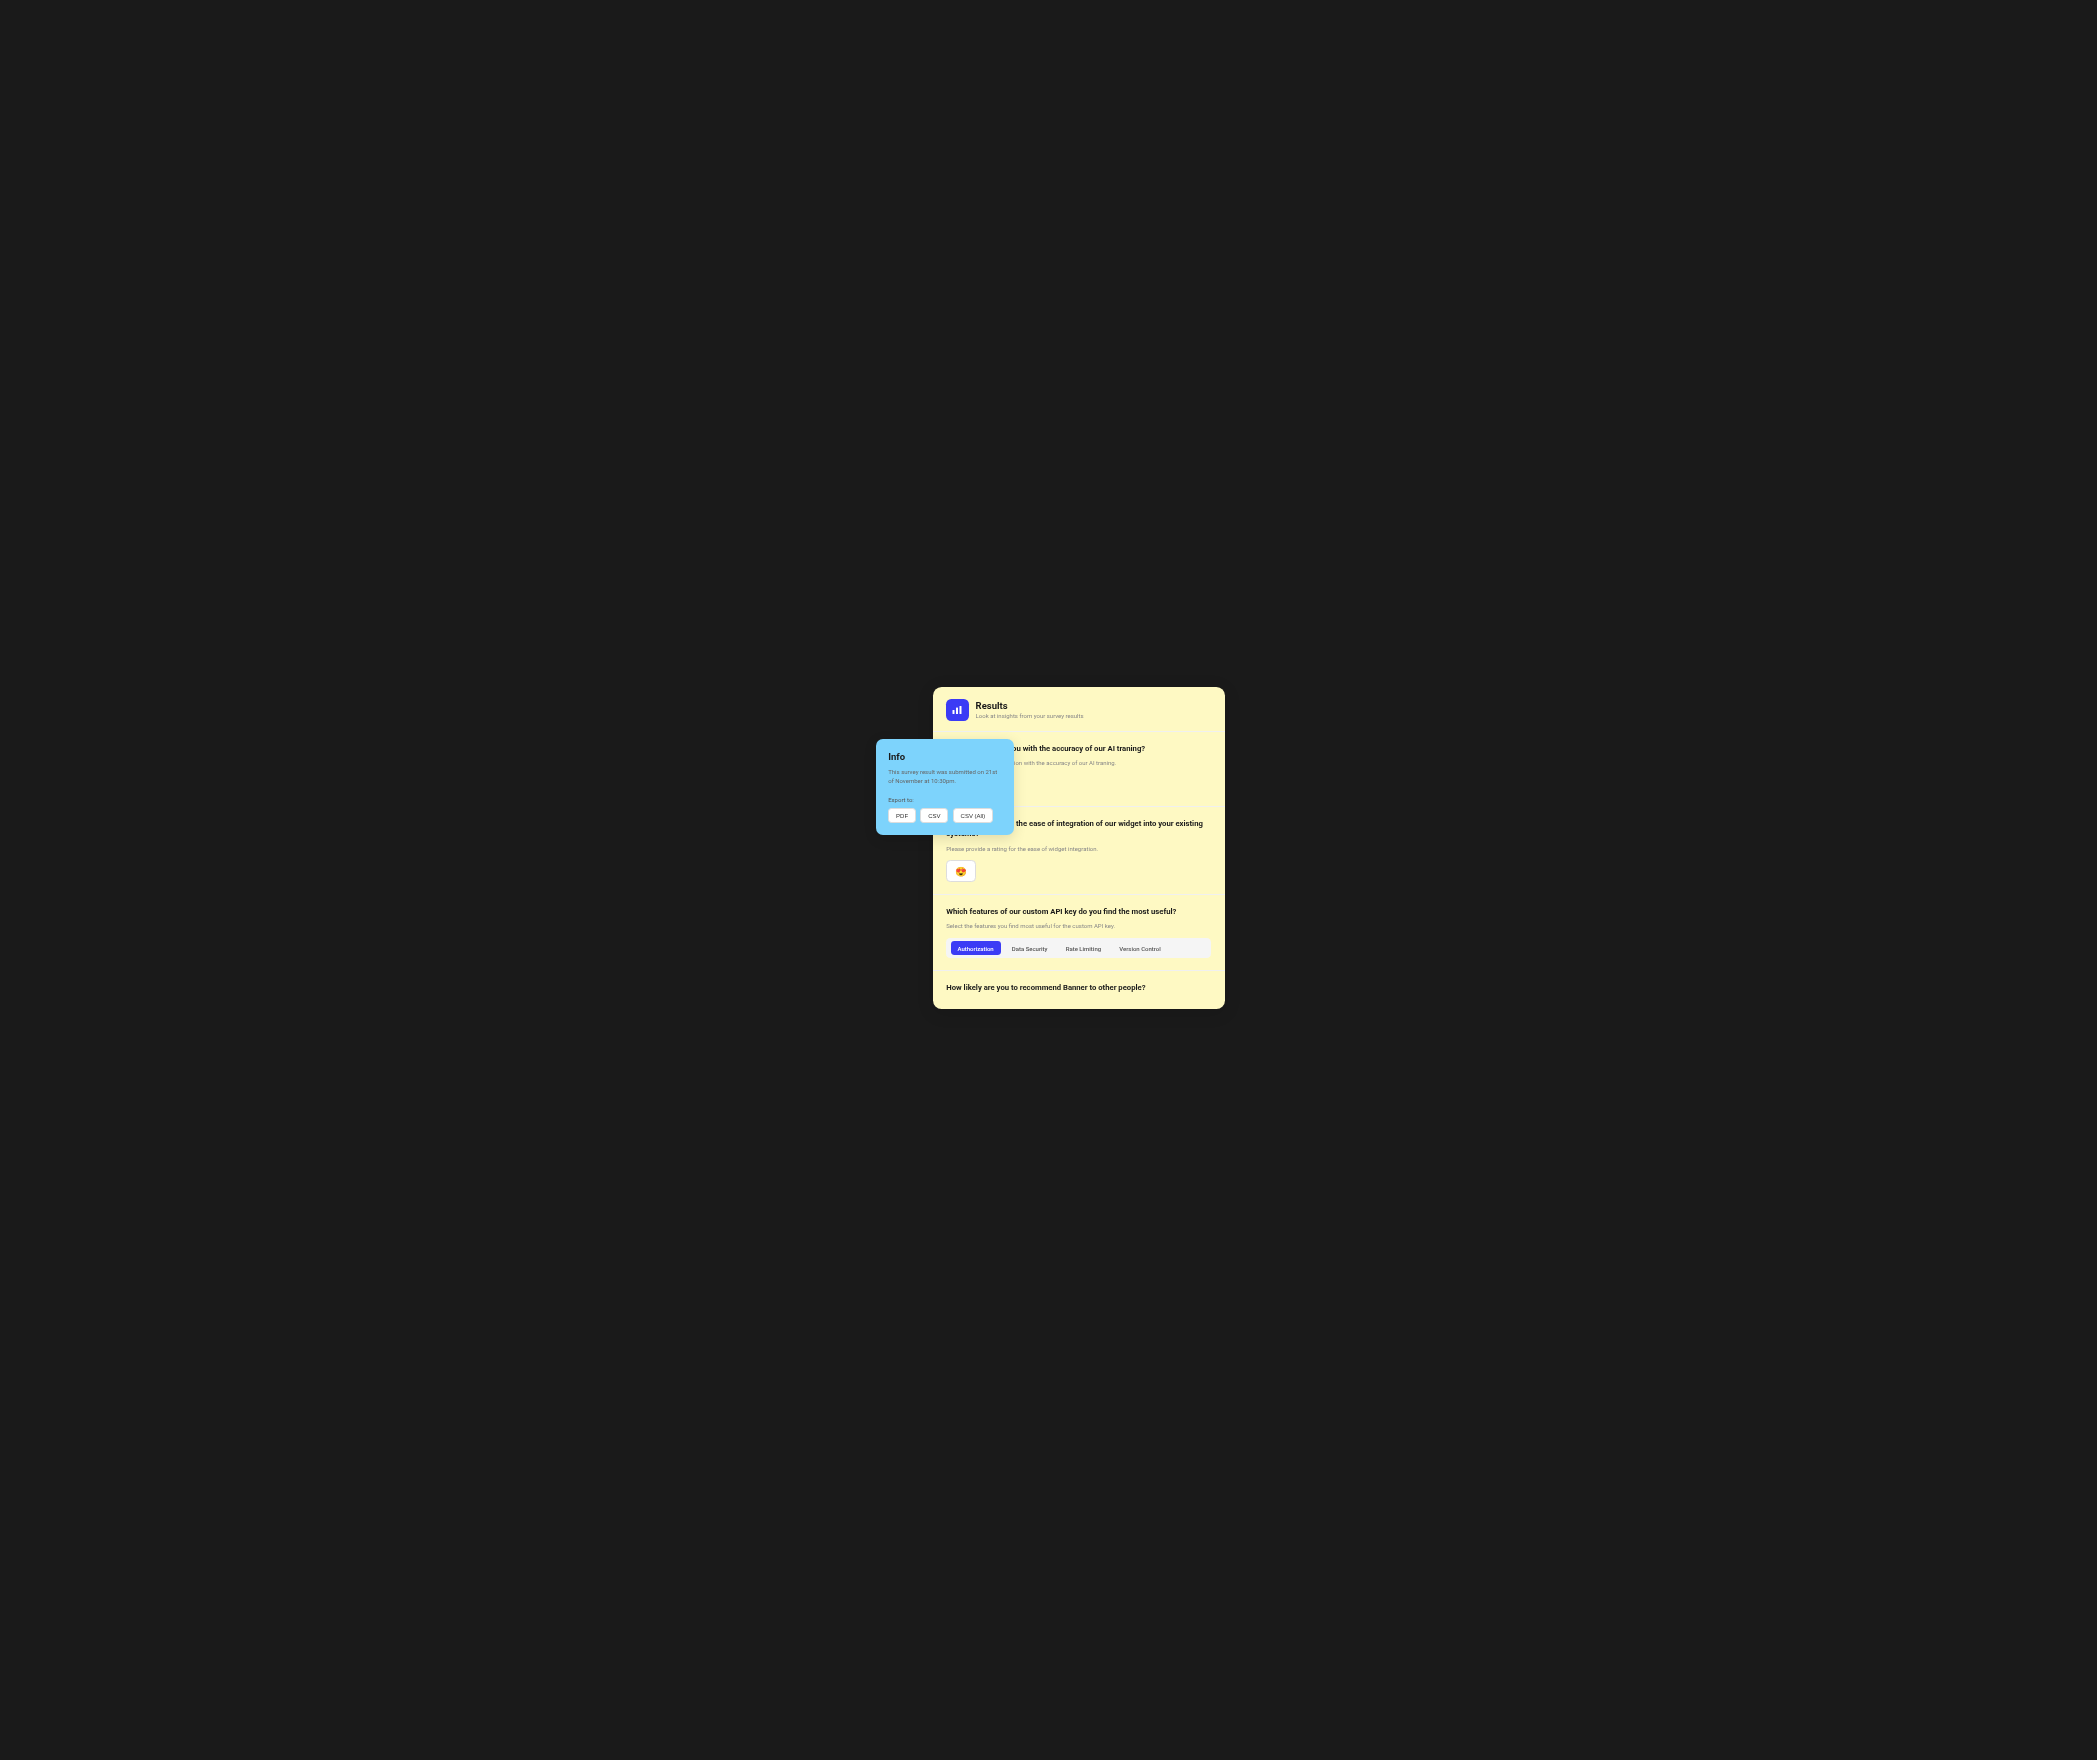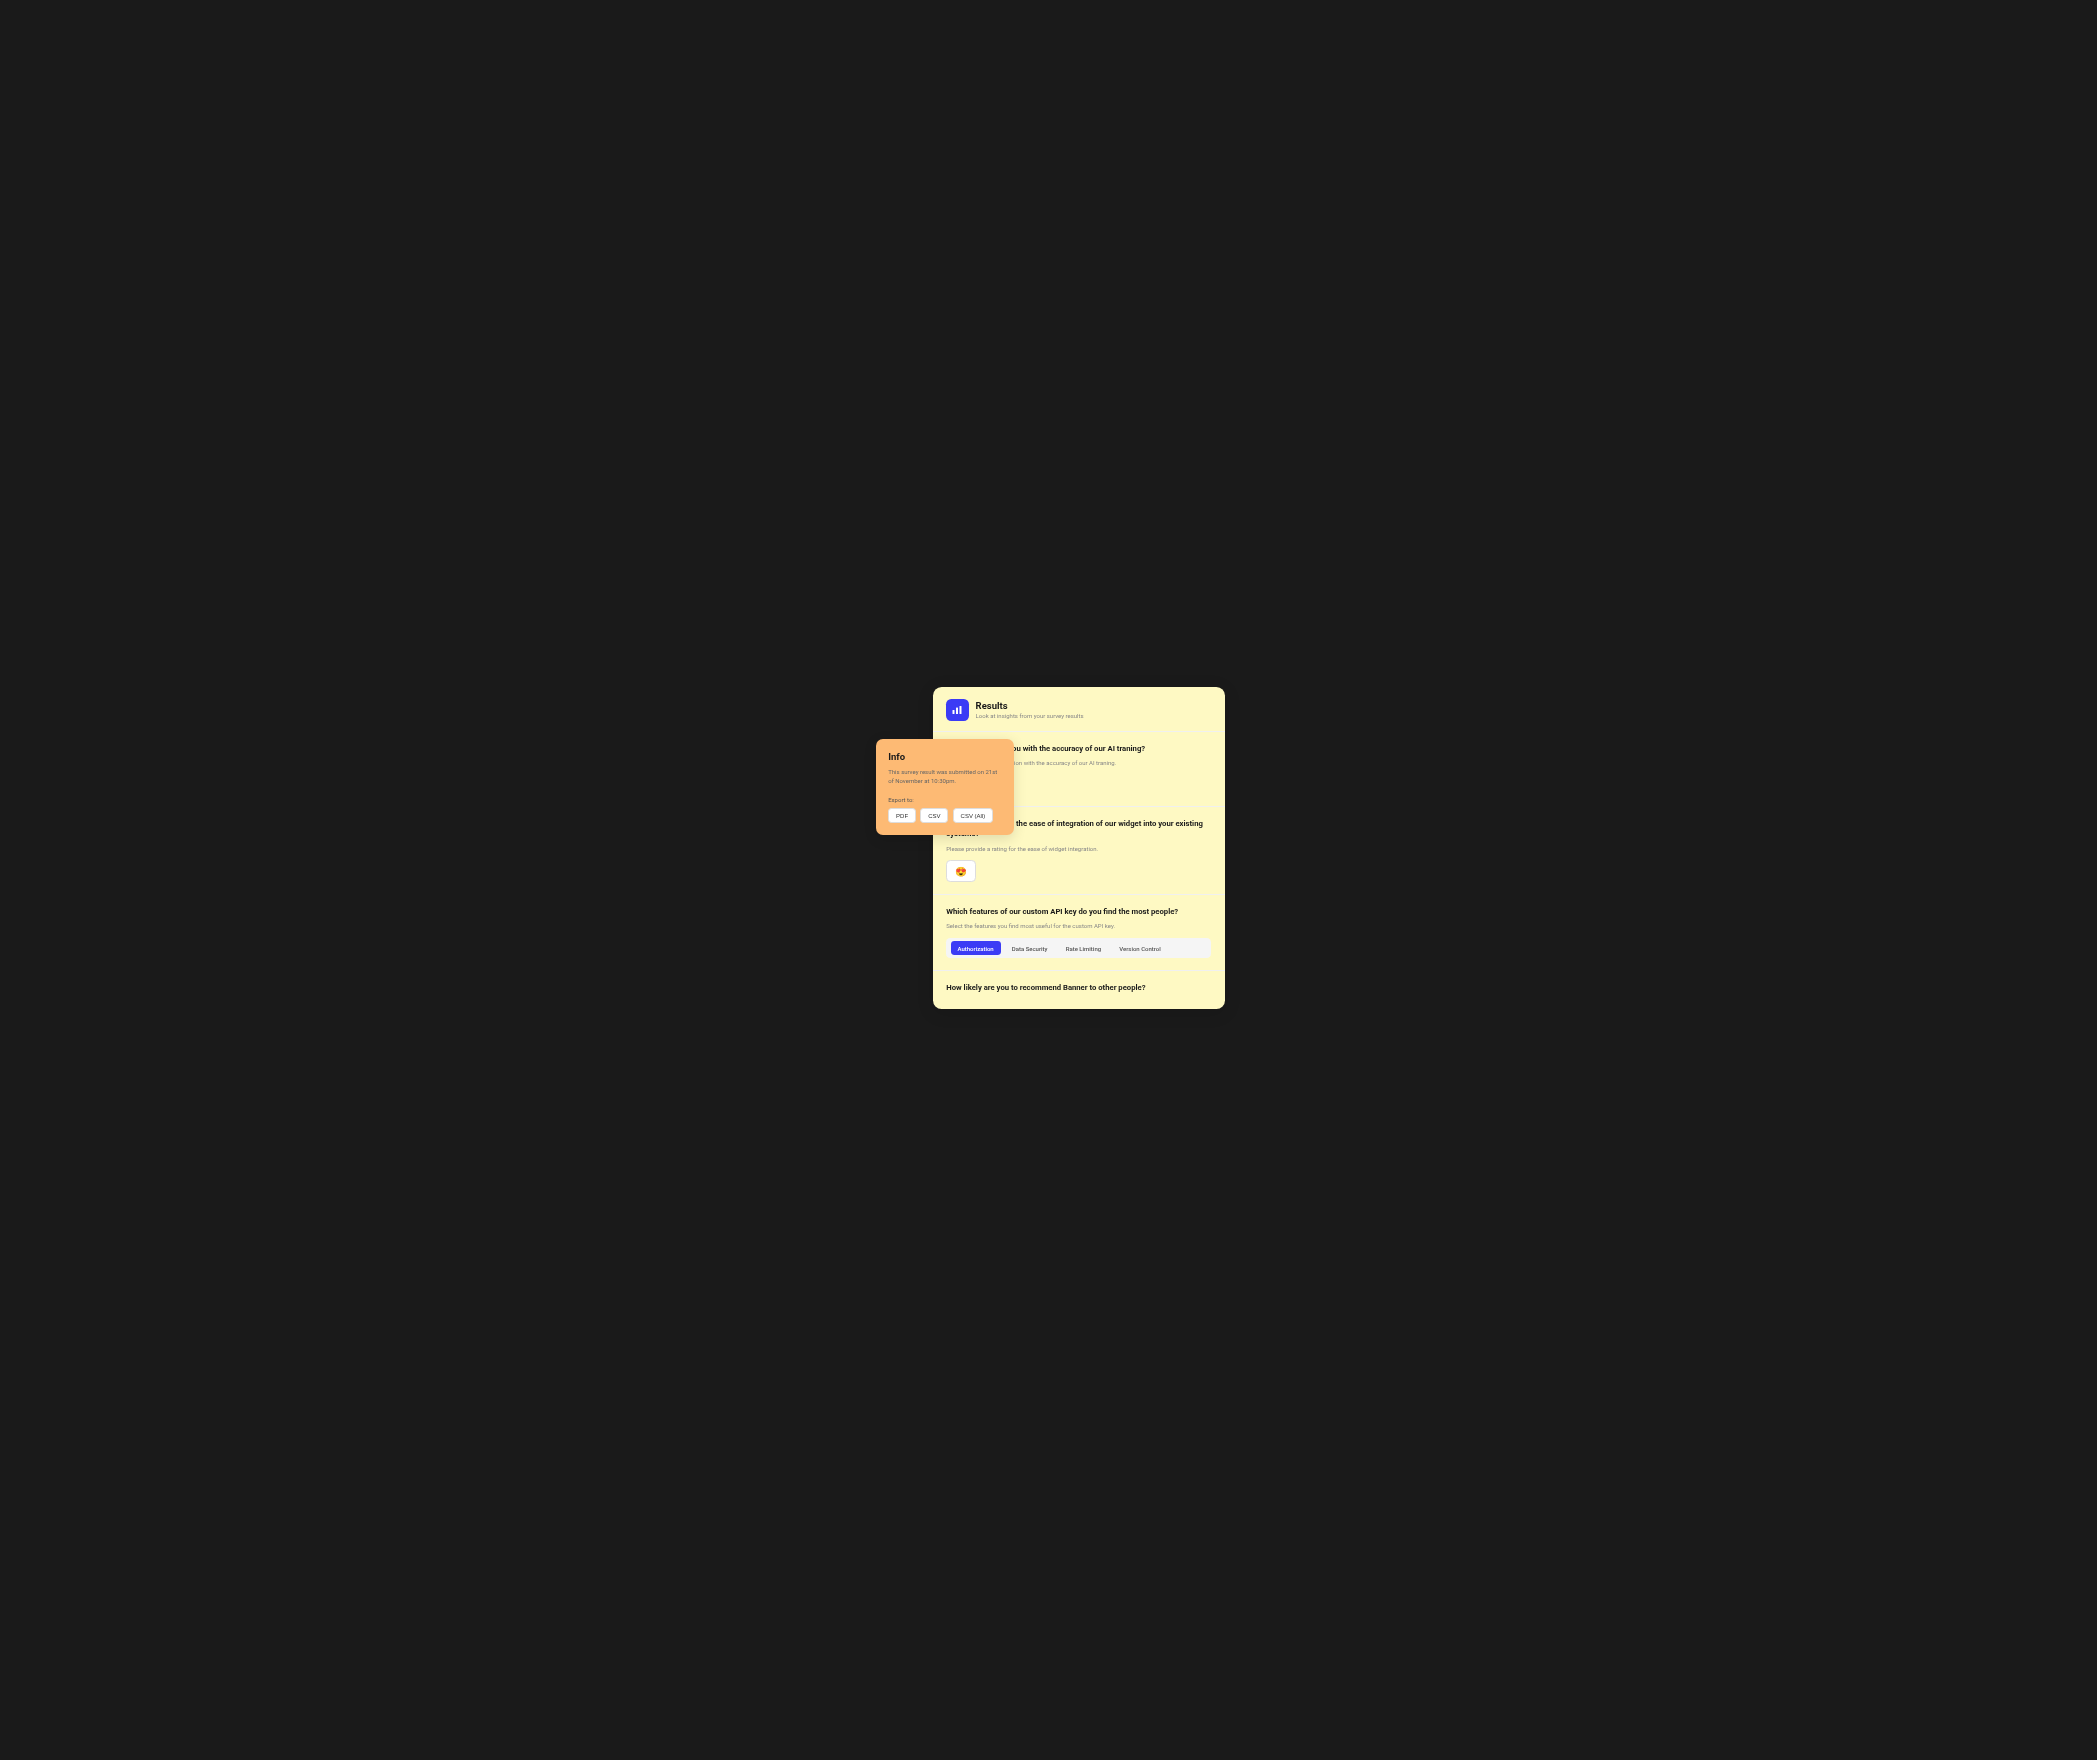--- a/index.html
+++ b/index.html
@@ -23,21 +23,21 @@
       width: 336px;
       min-height: 387px;
     }
 
     
     .info-card {
       position: absolute;
       top: 52px;
       left: -4.3px;
       width: 138px;
-      background: #fdba74;
+      background: #7dd3fc;
       border-radius: 6.9px;
       padding: 12px;
       box-shadow: 0 3.4px 13px rgba(0,0,0,0.12);
       z-index: 2;
     }
 
     .info-card-title {
       font-size: 9.5px;
       font-weight: 700;
       color: #1a1a1a;
@@ -250,21 +250,21 @@
 
     <div class="question-block">
       <div class="question-title">How would you rate the ease of integration of our widget into your existing systems?</div>
       <div class="question-desc">Please provide a rating for the ease of widget integration.</div>
       <div class="emoji-box">
         <span>😍</span>
       </div>
     </div>
 
     <div class="question-block">
-      <div class="question-title">Which features of our custom API key do you find the most people?</div>
+      <div class="question-title">Which features of our custom API key do you find the most useful?</div>
       <div class="question-desc">Select the features you find most useful for the custom API key.</div>
       <div class="feature-tags">
         <span class="feature-tag active">Authorization</span>
         <span class="feature-tag inactive">Data Security</span>
         <span class="feature-tag inactive">Rate Limiting</span>
         <span class="feature-tag inactive">Version Control</span>
       </div>
     </div>
 
     <div class="question-block">

